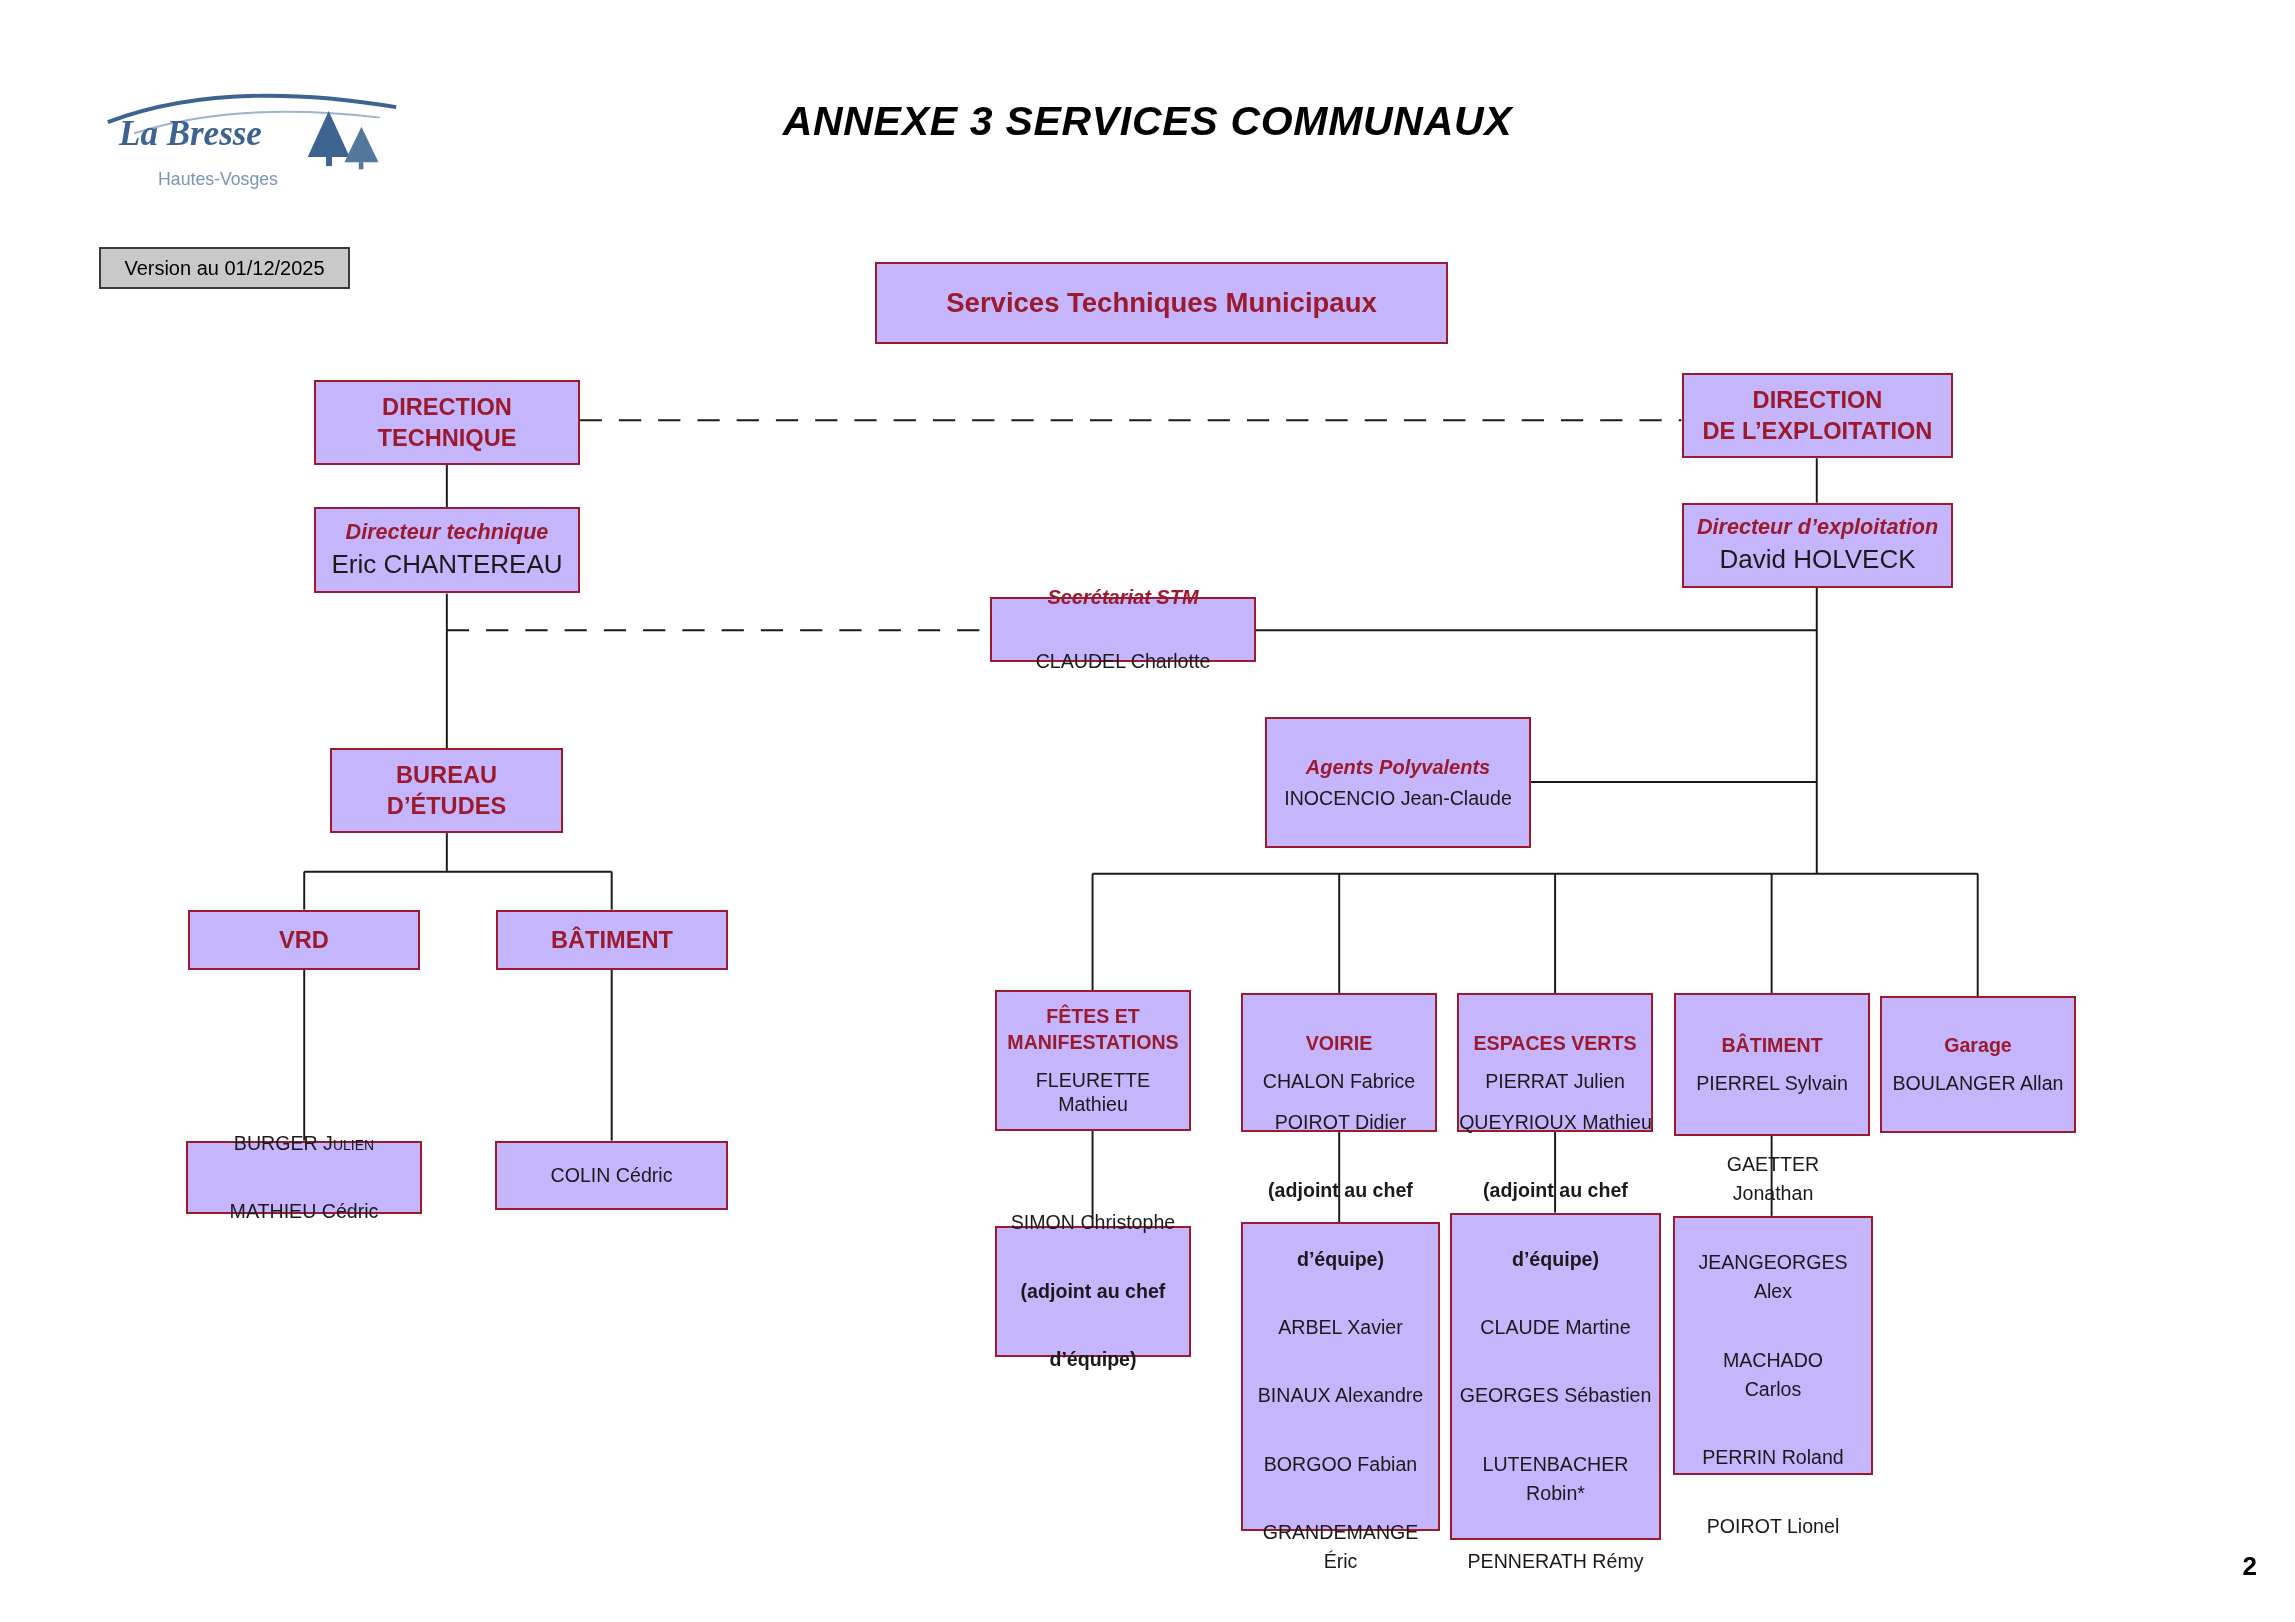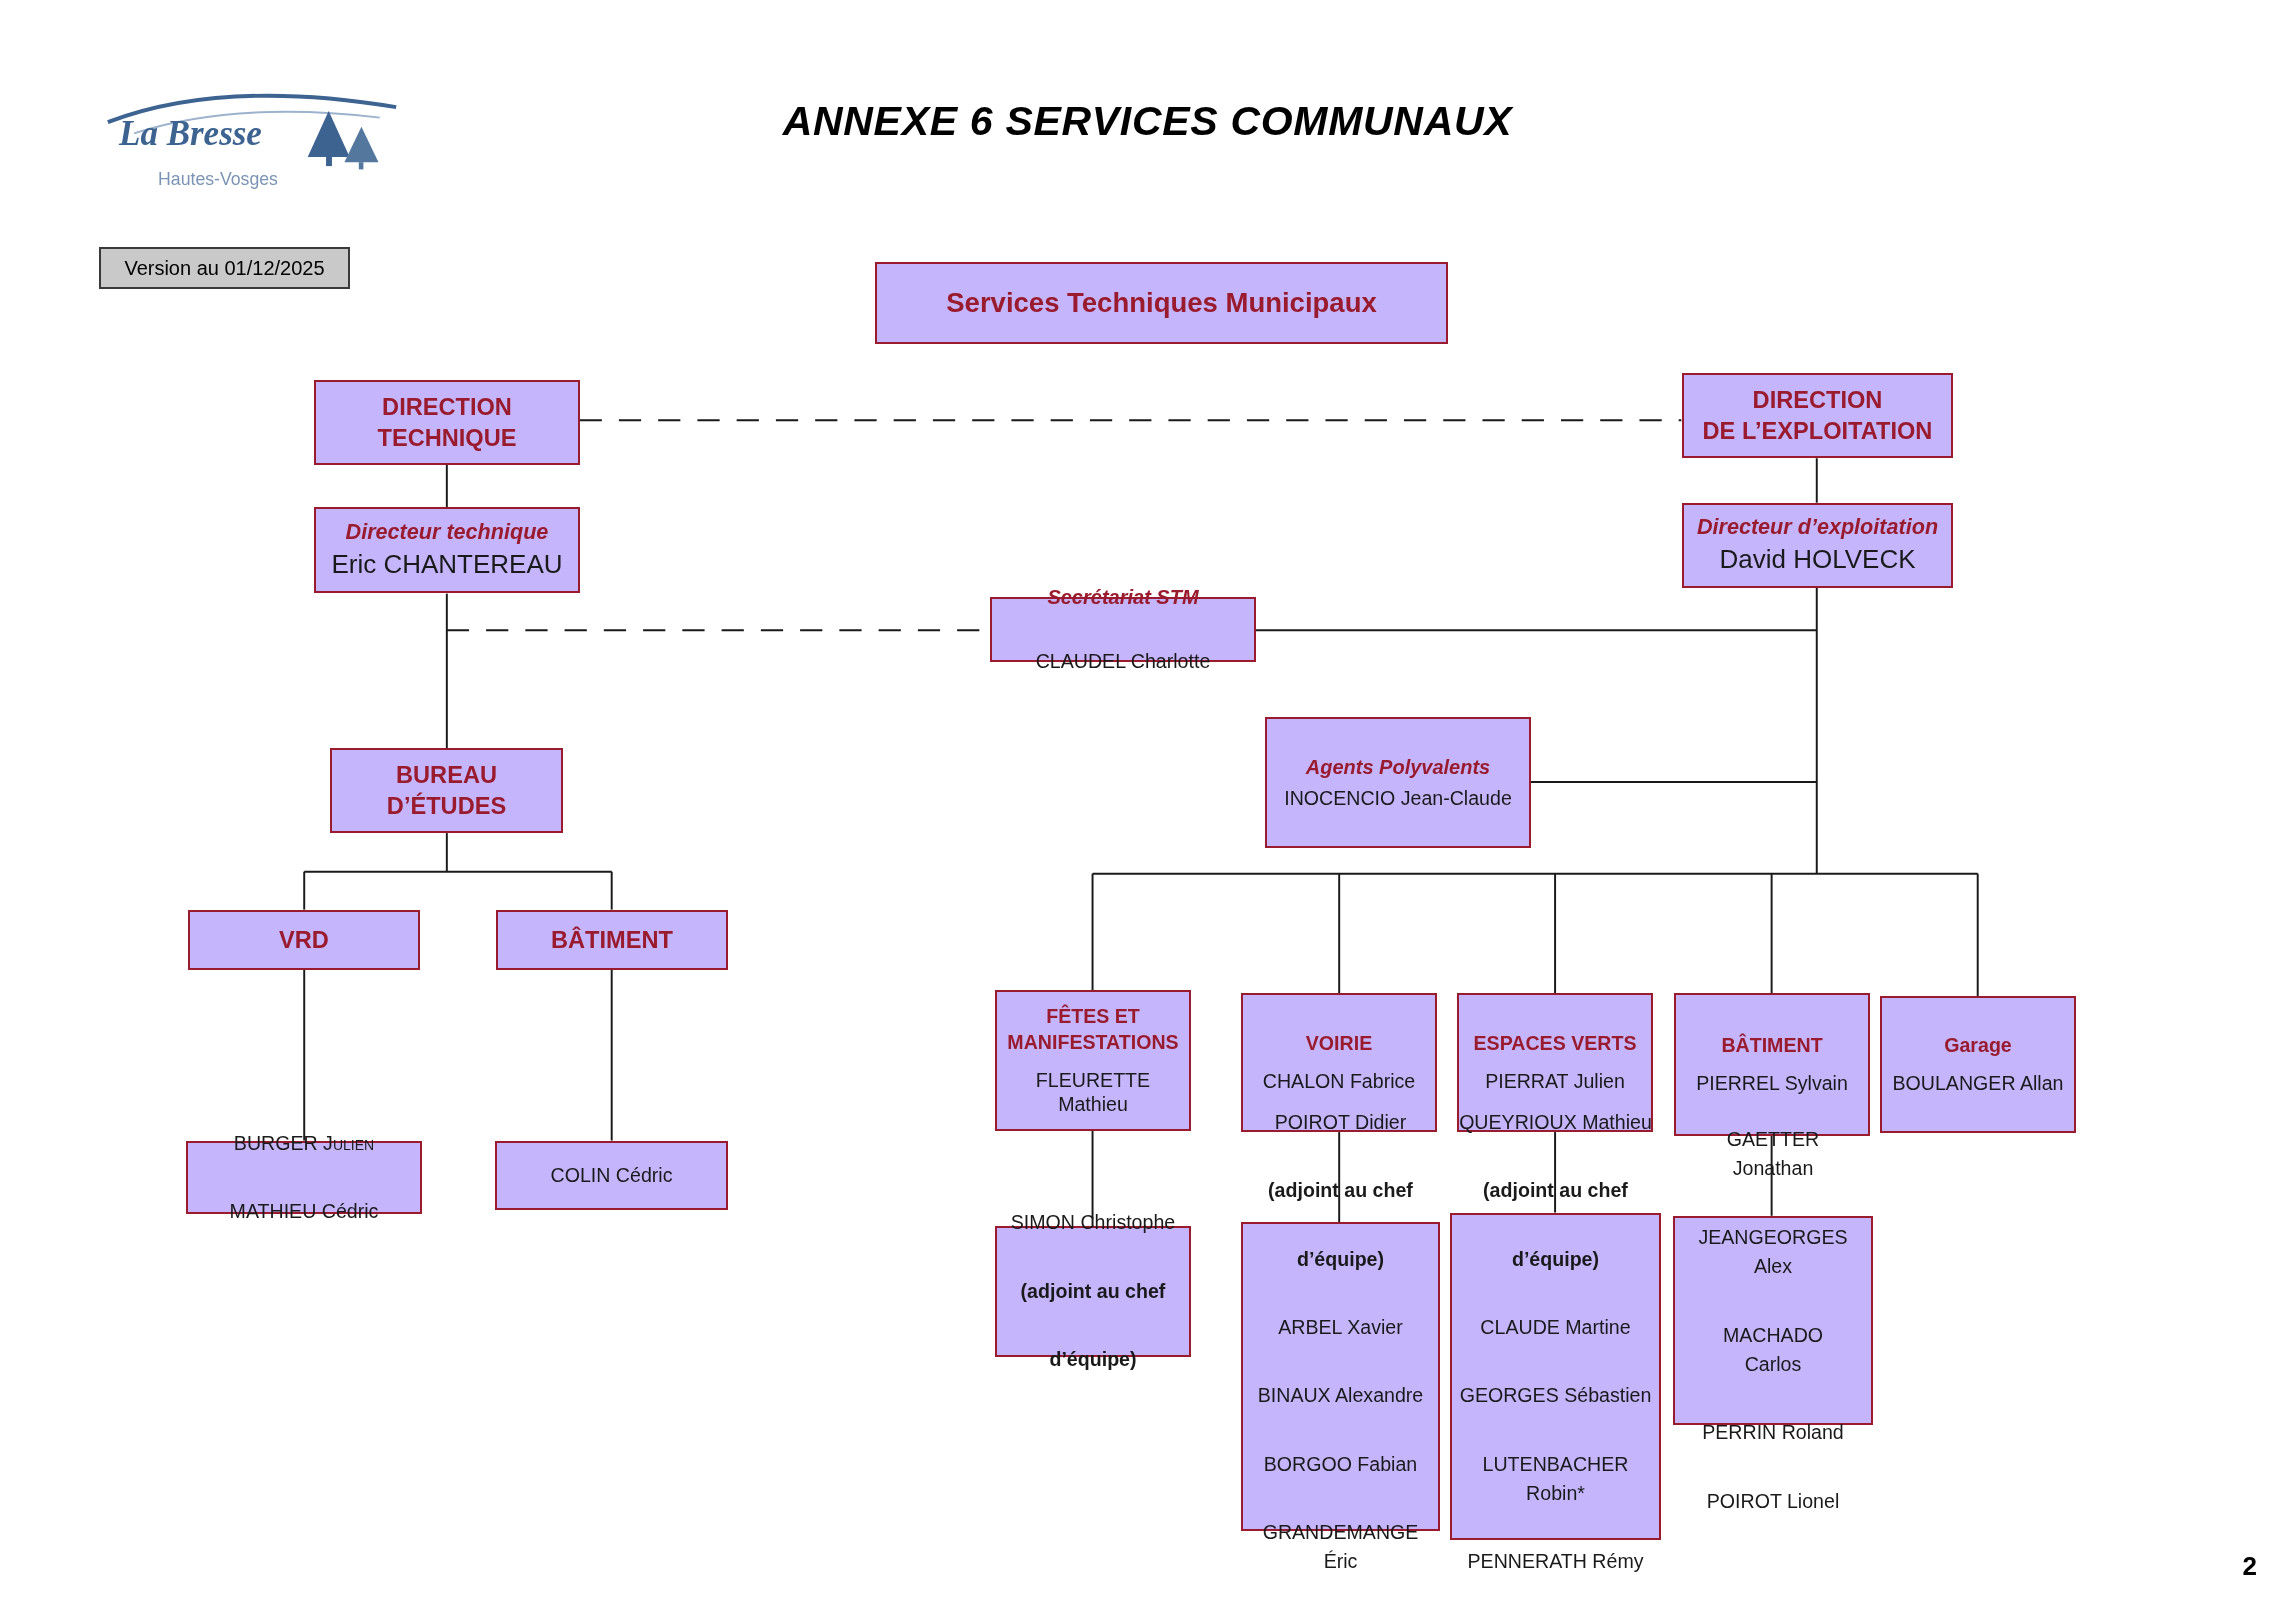--- a/index.html
+++ b/index.html
@@ -72,21 +72,21 @@
       <path d="M 55 92 Q 210 42 430 68" fill="none" stroke="#9db2cc" stroke-width="3"></path>
       <polygon points="352,58 384,128 320,128" fill="#3d6391"></polygon>
       <polygon points="402,82 428,136 376,136" fill="#54779e"></polygon>
       <rect x="348" y="128" width="9" height="14" fill="#3d6391"></rect>
       <rect x="398" y="136" width="7" height="11" fill="#54779e"></rect>
     </svg>
     <div class="logo-title">La Bresse</div>
     <div class="logo-sub">Hautes-Vosges</div>
   </div>
 
-  <div class="page-title">ANNEXE 6 SERVICES COMMUNAUX</div>
+  <div class="page-title">ANNEXE 3 SERVICES COMMUNAUX</div>
 
   <div class="version">Version au 01/12/2025</div>
 
   <svg class="lines" width="2295" height="1623" viewBox="0 0 3508 2480">
 
     <line x1="886" y1="642" x2="2570" y2="642" stroke="#1a1a1a" stroke-width="3" stroke-dasharray="34 26"></line>
     <line x1="683" y1="963" x2="1513" y2="963" stroke="#1a1a1a" stroke-width="3" stroke-dasharray="34 26"></line>
 
     <line x1="683" y1="710" x2="683" y2="775" stroke="#1a1a1a" stroke-width="3"></line>
     <line x1="683" y1="907" x2="683" y2="1143" stroke="#1a1a1a" stroke-width="3"></line>
@@ -215,21 +215,21 @@
     <div class="staff-line">QUEYRIOUX Mathieu</div>
     <div class="staff-line bold">(adjoint au chef</div>
     <div class="staff-line bold">d’équipe)</div>
     <div class="staff-line">CLAUDE Martine</div>
     <div class="staff-line">GEORGES Sébastien</div>
     <div class="staff-line">LUTENBACHER Robin*</div>
     <div class="staff-line">PENNERATH Rémy</div>
     <div class="staff-line">PERRIN Patrick</div>
   </div>
 
-  <div class="obox thin" style="left:1673px;top:1216px;width:200px;height:209px;padding:17px">
+  <div class="obox thin" style="left:1673px;top:1216px;width:200px;height:259px;padding:17px">
     <div class="staff-line">GAETTER Jonathan</div>
     <div class="staff-line">JEANGEORGES Alex</div>
     <div class="staff-line">MACHADO Carlos</div>
     <div class="staff-line">PERRIN Roland</div>
     <div class="staff-line">POIROT Lionel</div>
   </div>
 
   <div class="page-num">2</div>
 
 </div>

